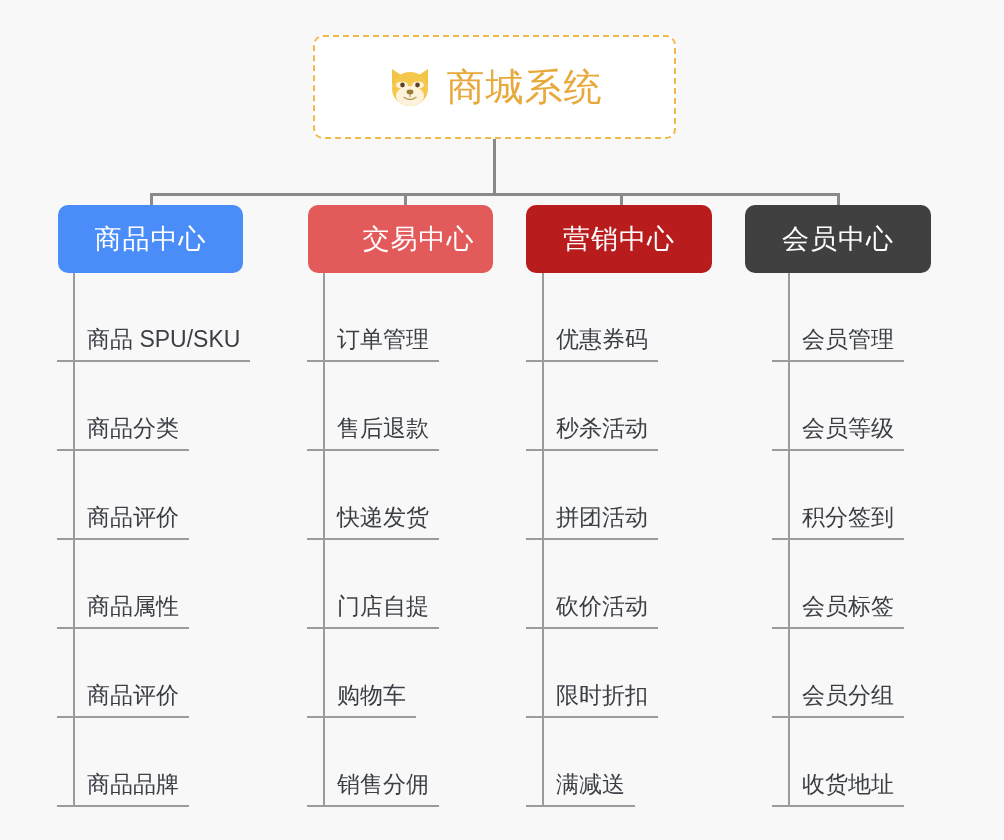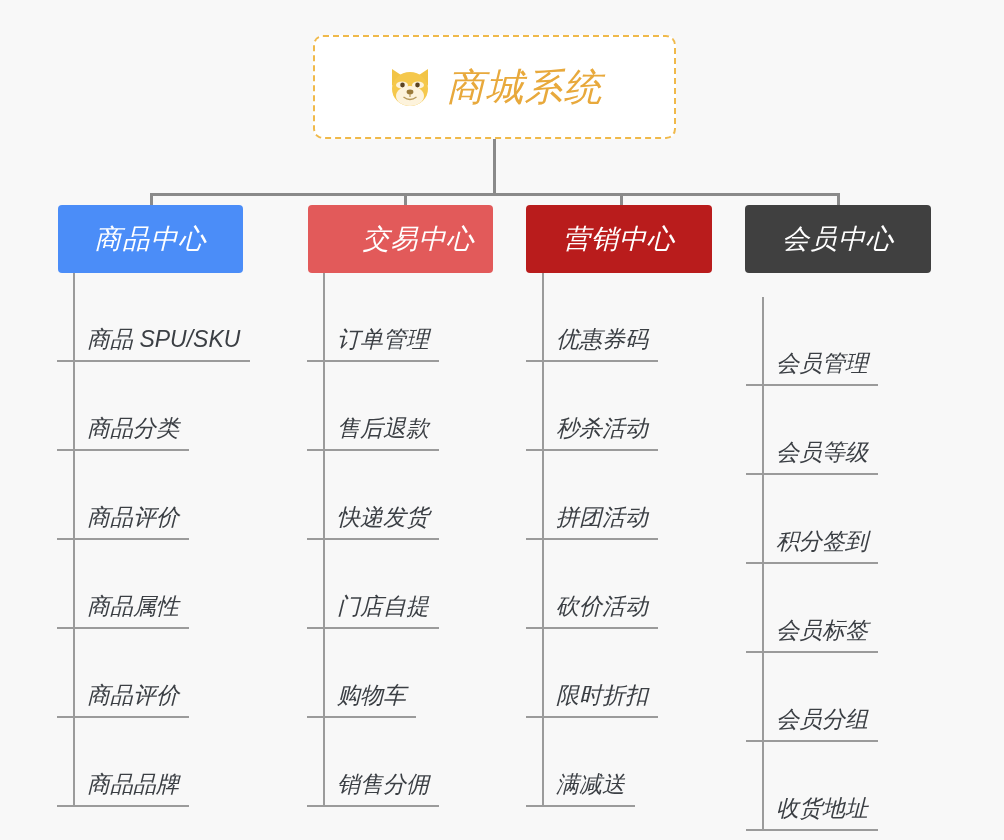--- a/index.html
+++ b/index.html
@@ -12,21 +12,20 @@
     background: #f8f8f8;
     font-family: "Liberation Sans", "DejaVu Sans", sans-serif;
     overflow: hidden;
     position: relative;
   }
 
   #canvas {
     position: relative;
     width: 1004px;
     height: 679px;
-    font-style: italic;
   }
 
   
   .root-node {
     position: absolute;
     left: 313px;
     top: 35px;
     width: 363px;
     height: 104px;
     box-sizing: border-box;
@@ -57,21 +56,21 @@
     position: absolute;
     background: #8a8a8a;
   }
 
   
   .cat-box {
     position: absolute;
     top: 205px;
     height: 68px;
     box-sizing: border-box;
-    border-radius: 4px;
+    border-radius: 10px;
     display: flex;
     align-items: center;
     justify-content: center;
     color: #ffffff;
     font-size: 27px;
     letter-spacing: 1px;
     white-space: nowrap;
   }
 
   
@@ -217,21 +216,21 @@
       <span class="leaf-label">砍价活动</span>
     </div>
     <div class="leaf-item">
       <span class="leaf-label">限时折扣</span>
     </div>
     <div class="leaf-item">
       <span class="leaf-label">满减送</span>
     </div>
   </div>
 
-  <div class="leaf-col" style="left:762px;margin-top:24px;">
+  <div class="leaf-col" style="left:788px;">
     <div class="leaf-stem" style="height:534px;"></div>
     <div class="leaf-item">
       <span class="leaf-label">会员管理</span>
     </div>
     <div class="leaf-item">
       <span class="leaf-label">会员等级</span>
     </div>
     <div class="leaf-item">
       <span class="leaf-label">积分签到</span>
     </div>

